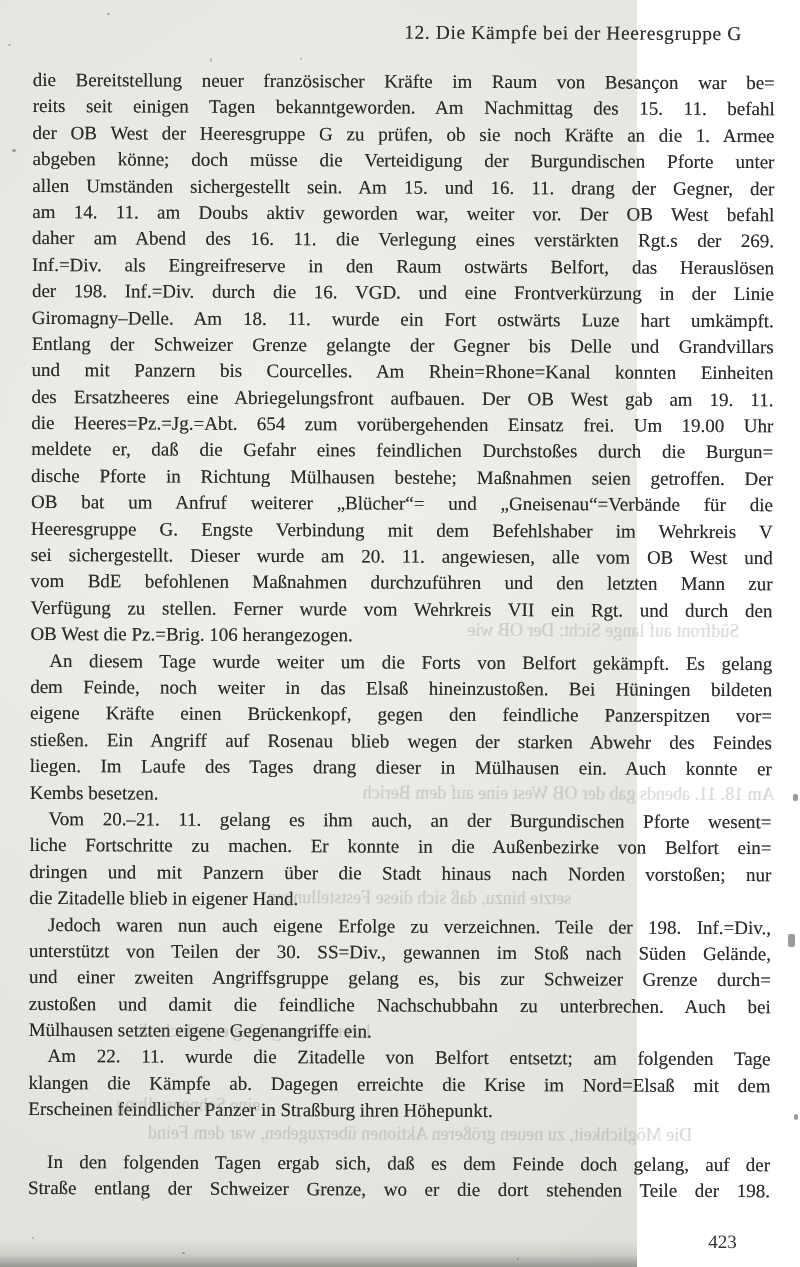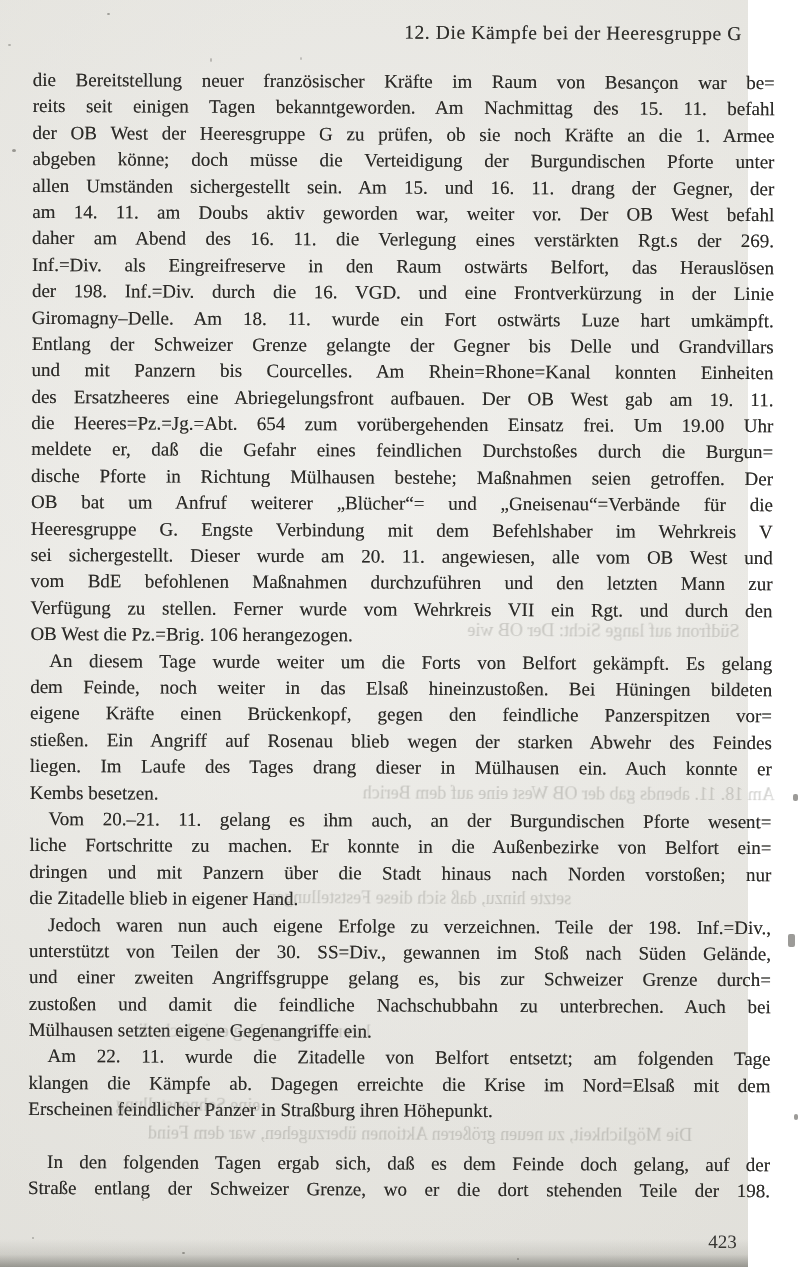--- a/index.html
+++ b/index.html
@@ -1,18 +1,18 @@
 <!DOCTYPE html>
 <html lang="de"><head>
 <meta charset="utf-8">
 <style>
   html,body{margin:0;padding:0;}
   body{width:800px;height:1267px;overflow:hidden;
        font-family:"Liberation Serif","DejaVu Serif",serif;}
-  .page{position:relative;width:748px;height:1267px;
+  .page{position:relative;width:637px;height:1267px;
         background:#e9e8e3;color:#2b2a27;}
   .paper-tone{position:absolute;inset:0;pointer-events:none;
         background:
           radial-gradient(130% 105% at 48% 36%, rgba(255,255,255,0.30) 0%, rgba(211,209,201,0.28) 88%),
           linear-gradient(173deg, rgba(197,195,187,0.10) 0%, rgba(255,255,255,0.06) 45%, rgba(190,188,180,0.14) 100%);}
   .scan-rotate{position:absolute;inset:0;transform:rotate(0.25deg);transform-origin:40px 40px;}
   .running-header{position:absolute;top:20px;left:33px;width:709px;
         text-align:right;font-size:19.5px;letter-spacing:0.6px;
         color:#2e2d2a;text-shadow:0 0 0.4px rgba(46,45,42,0.55);}
   .body-text{position:absolute;top:67px;left:33px;width:742px;

